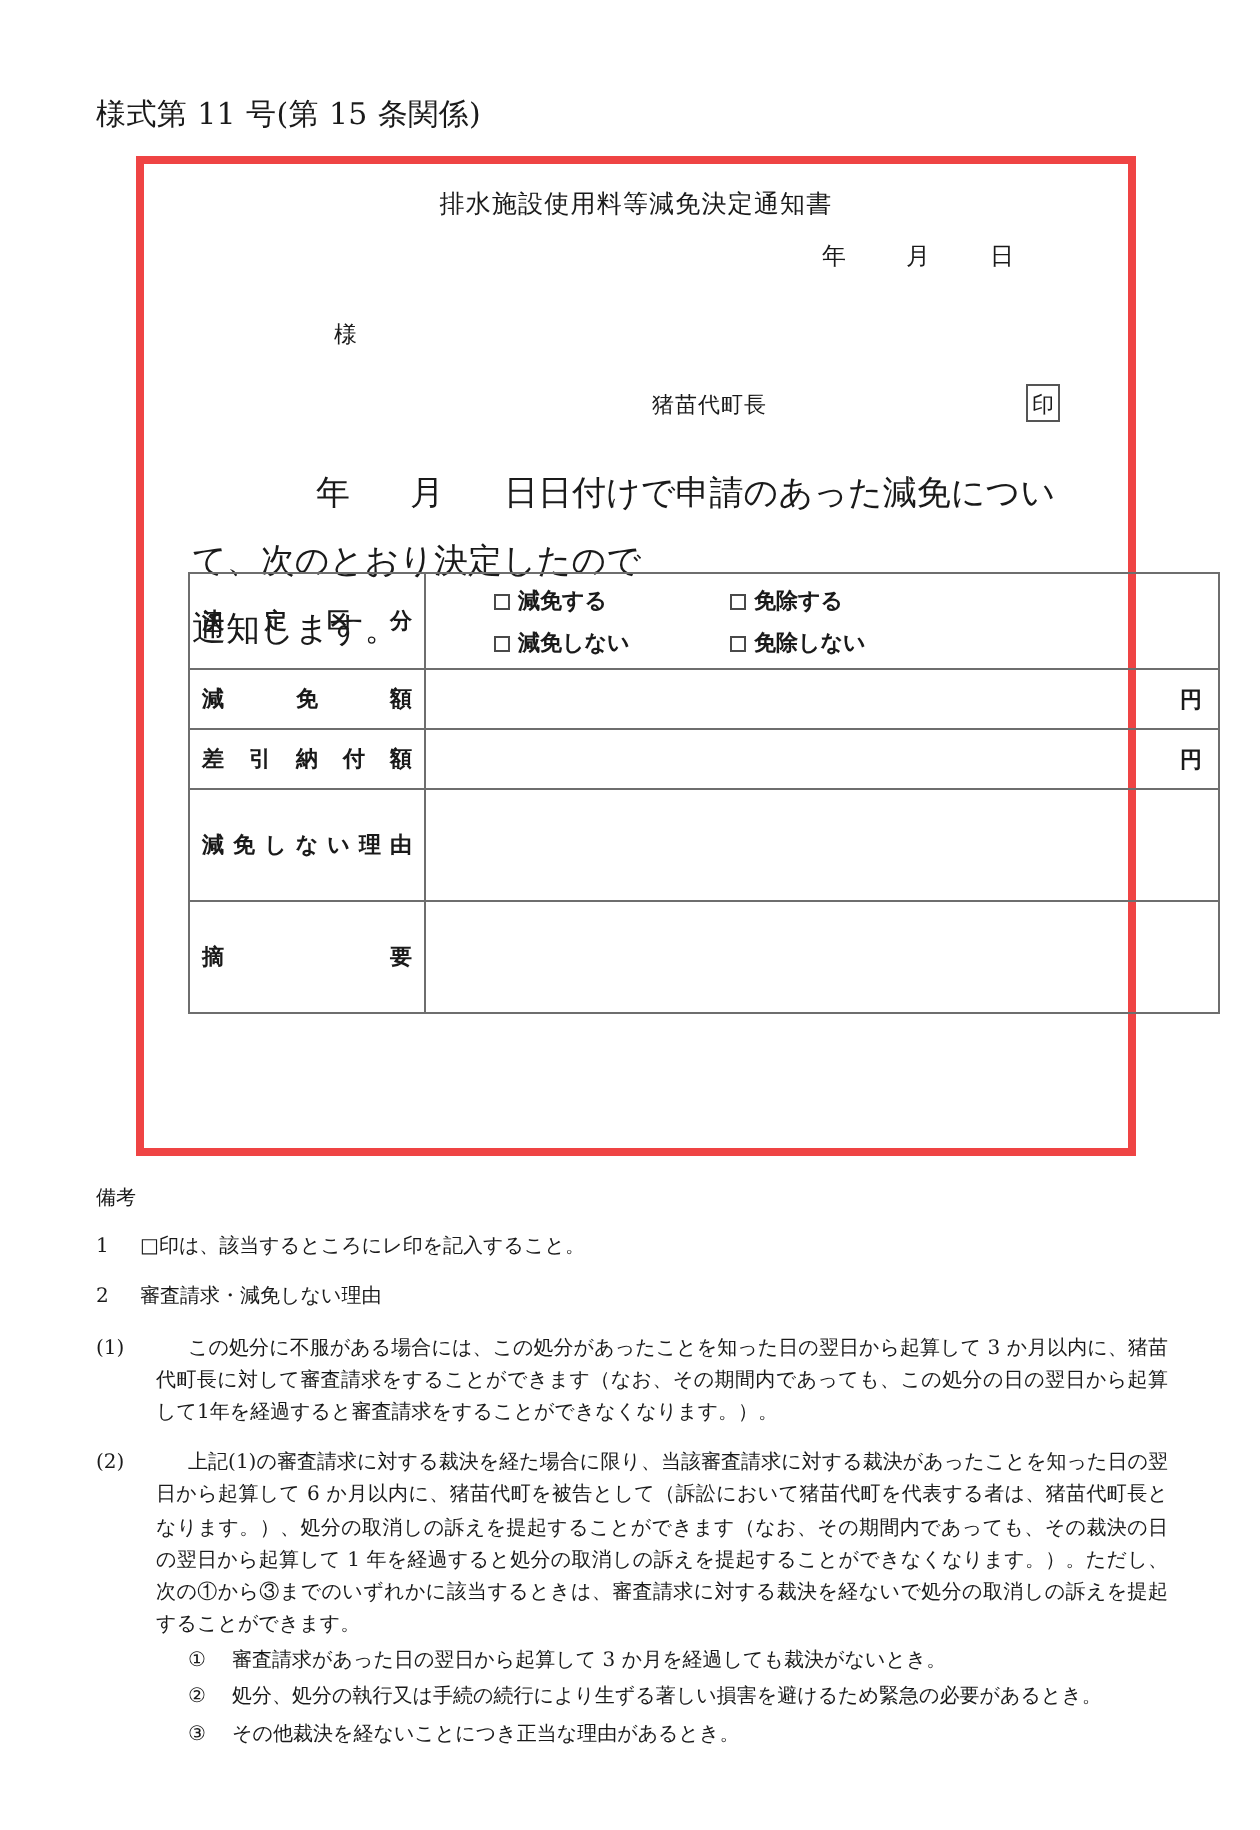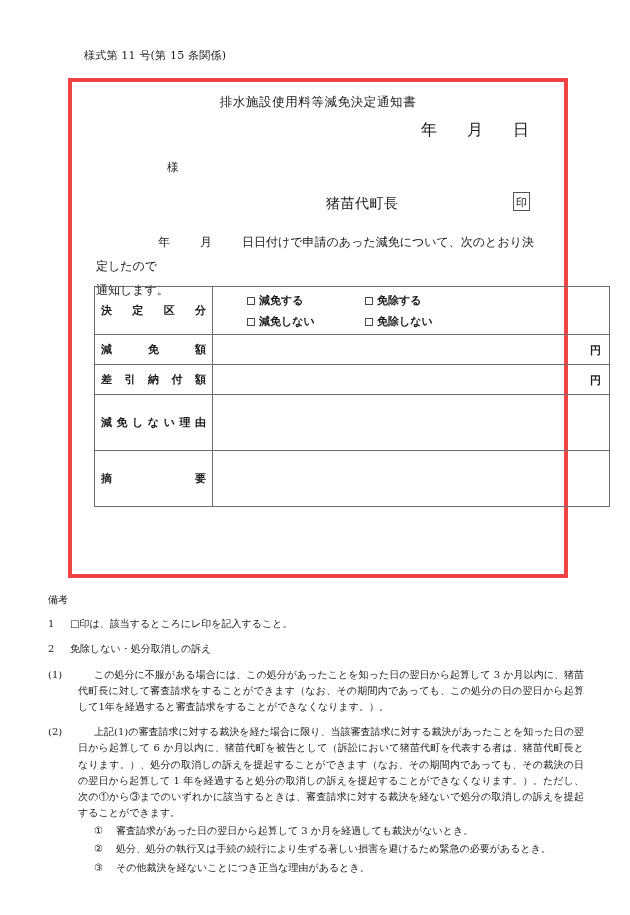--- a/index.html
+++ b/index.html
@@ -19,24 +19,23 @@
   .page {
     position: absolute;
     inset: 0;
   }
 
   
   .form-no {
     position: absolute;
     left: 48px;
     top: 48px;
-    font-size: 11px;
+    font-size: 15px;
     letter-spacing: 0.2px;
     white-space: nowrap;
-    margin-left: 36px;
   }
 
   
   .frame {
     position: absolute;
     left: 68px;
     top: 78px;
     width: 500px;
     height: 500px;
     border: 4px solid #ef4444;
@@ -48,23 +47,23 @@
     left: 0;
     right: 0;
     top: 12px;
     text-align: center;
     font-size: 12.5px;
     letter-spacing: 0.6px;
   }
 
   .date-line-top {
     position: absolute;
-    right: 35px;
+    right: 57px;
     top: 38px;
-    font-size: 16px;
+    font-size: 12px;
     white-space: nowrap;
   }
   .date-line-top .gap { display: inline-block; width: 30px; }
 
   .addressee {
     position: absolute;
     left: 95px;
     top: 78px;
     font-size: 11.5px;
   }
@@ -73,42 +72,42 @@
     position: absolute;
     left: 0;
     right: 0;
     top: 113px;
     height: 22px;
   }
   .issuer-name {
     position: absolute;
     left: 254px;
     top: 0;
-    font-size: 14px;
+    font-size: 11px;
     letter-spacing: 0.5px;
   }
   .seal-box {
     position: absolute;
     left: 441px;
     top: -3px;
     width: 17px;
     height: 19px;
     border: 1px solid #555;
     font-size: 11px;
     line-height: 19px;
     text-align: center;
     box-sizing: border-box;
   }
 
   .body-para {
     position: absolute;
     left: 24px;
     right: 22px;
     top: 148px;
-    font-size: 12px;
+    font-size: 17px;
     line-height: 2.0;
   }
   .body-para .indent { display: inline-block; width: 62px; }
   .body-para .gap { display: inline-block; width: 30px; }
 
   
   table.form-table {
     position: absolute;
     left: 22px;
     top: 204px;
@@ -286,21 +285,21 @@
   <div class="notes">
     <div class="n-head">備考</div>
 
     <div class="n-item">
       <div class="n-num">1</div>
       <div class="n-body">□印は、該当するところにレ印を記入すること。</div>
     </div>
 
     <div class="n-item">
       <div class="n-num">2</div>
-      <div class="n-body">免除しない・処分取消しの訴え</div>
+      <div class="n-body">審査請求・減免しない理由</div>
     </div>
 
     <div class="n-item">
       <div class="n-num paren">(1)</div>
       <div class="n-body ind">この処分に不服がある場合には、この処分があったことを知った日の翌日から起算して 3 か月以内に、猪苗代町長に対して審査請求をすることができます（なお、その期間内であっても、この処分の日の翌日から起算して1年を経過すると審査請求をすることができなくなります。）。</div>
     </div>
 
     <div class="n-item">
       <div class="n-num paren">(2)</div>
       <div class="n-body ind">

